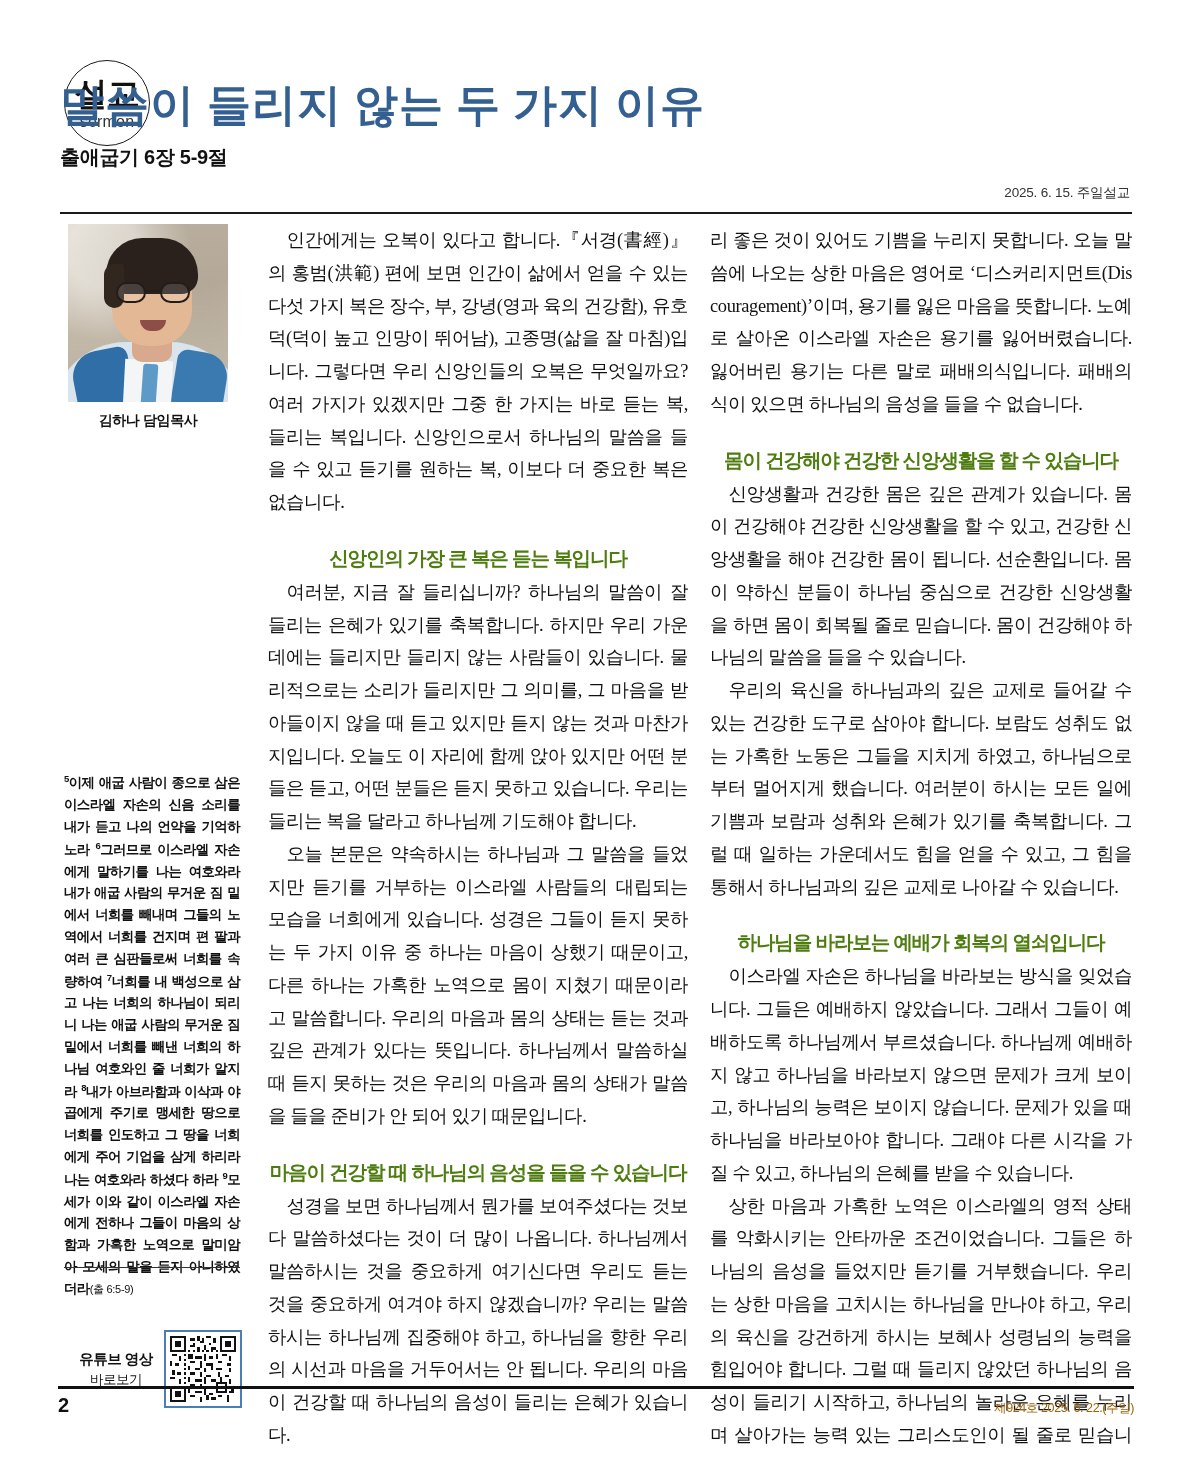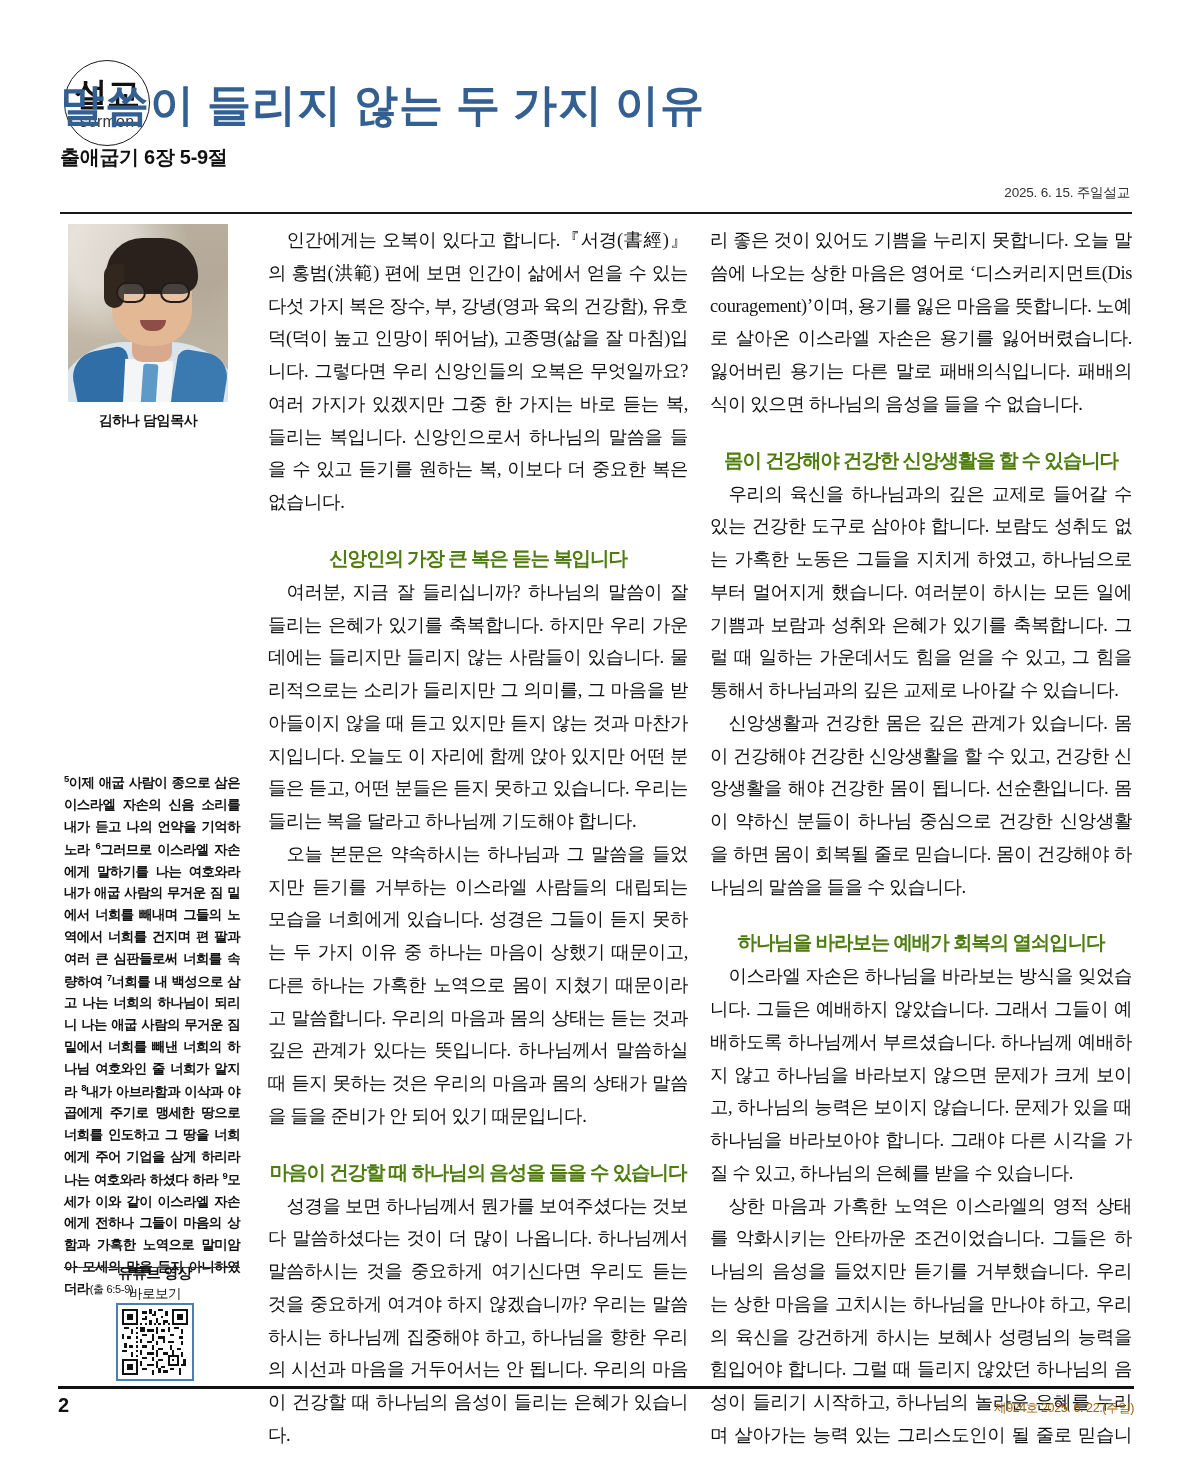--- a/index.html
+++ b/index.html
@@ -275,27 +275,26 @@
     left: 4px;
     top: 1043px;
     width: 176px;
     height: 1.2px;
     background: #333;
   }
 
   .yt-block {
     position: absolute;
     left: 4px;
-    top: 1067px;
+    top: 1100px;
     width: 182px;
     height: 90px;
     display: flex;
     align-items: center;
-    justify-content: flex-end;
-    flex-direction: column;
+    justify-content: center;
   }
   .yt-label {
     width: 96px;
     text-align: center;
     letter-spacing: -0.5px;
   }
   .yt-label .l1 {
     font-size: 14.5px;
     font-weight: 700;
     color: #111;
@@ -561,22 +560,22 @@
       <p class="body-p">여러분, 지금 잘 들리십니까? 하나님의 말씀이 잘 들리는 은혜가 있기를 축복합니다. 하지만 우리 가운데에는 들리지만 들리지 않는 사람들이 있습니다. 물리적으로는 소리가 들리지만 그 의미를, 그 마음을 받아들이지 않을 때 듣고 있지만 듣지 않는 것과 마찬가지입니다. 오늘도 이 자리에 함께 앉아 있지만 어떤 분들은 듣고, 어떤 분들은 듣지 못하고 있습니다. 우리는 들리는 복을 달라고 하나님께 기도해야 합니다.</p>
       <p class="body-p">오늘 본문은 약속하시는 하나님과 그 말씀을 들었지만 듣기를 거부하는 이스라엘 사람들의 대립되는 모습을 너희에게 있습니다. 성경은 그들이 듣지 못하는 두 가지 이유 중 하나는 마음이 상했기 때문이고, 다른 하나는 가혹한 노역으로 몸이 지쳤기 때문이라고 말씀합니다. 우리의 마음과 몸의 상태는 듣는 것과 깊은 관계가 있다는 뜻입니다. 하나님께서 말씀하실 때 듣지 못하는 것은 우리의 마음과 몸의 상태가 말씀을 들을 준비가 안 되어 있기 때문입니다.</p>
       <div class="sub-head">마음이 건강할 때 하나님의 음성을 들을 수 있습니다</div>
       <p class="body-p">성경을 보면 하나님께서 뭔가를 보여주셨다는 것보다 말씀하셨다는 것이 더 많이 나옵니다. 하나님께서 말씀하시는 것을 중요하게 여기신다면 우리도 듣는 것을 중요하게 여겨야 하지 않겠습니까? 우리는 말씀하시는 하나님께 집중해야 하고, 하나님을 향한 우리의 시선과 마음을 거두어서는 안 됩니다. 우리의 마음이 건강할 때 하나님의 음성이 들리는 은혜가 있습니다.</p>
       <p class="body-p">이스라엘 자손은 430년 동안 신앙을 잘 지키지 못했습니다. 마음에 상처가 있고 아픔이 있으면 아무</p>
     </div>
 
     <div class="col col-right">
       <p class="body-p noindent">리 좋은 것이 있어도 기쁨을 누리지 못합니다. 오늘 말씀에 나오는 상한 마음은 영어로 ‘디스커리지먼트(Discouragement)’이며, 용기를 잃은 마음을 뜻합니다. 노예로 살아온 이스라엘 자손은 용기를 잃어버렸습니다. 잃어버린 용기는 다른 말로 패배의식입니다. 패배의식이 있으면 하나님의 음성을 들을 수 없습니다.</p>
       <div class="sub-head">몸이 건강해야 건강한 신앙생활을 할 수 있습니다</div>
+      <p class="body-p">신앙생활과 건강한 몸은 깊은 관계가 있습니다. 몸이 건강해야 건강한 신앙생활을 할 수 있고, 건강한 신앙생활을 해야 건강한 몸이 됩니다. 선순환입니다. 몸이 약하신 분들이 하나님 중심으로 건강한 신앙생활을 하면 몸이 회복될 줄로 믿습니다. 몸이 건강해야 하나님의 말씀을 들을 수 있습니다.</p>
       <p class="body-p">우리의 육신을 하나님과의 깊은 교제로 들어갈 수 있는 건강한 도구로 삼아야 합니다. 보람도 성취도 없는 가혹한 노동은 그들을 지치게 하였고, 하나님으로부터 멀어지게 했습니다. 여러분이 하시는 모든 일에 기쁨과 보람과 성취와 은혜가 있기를 축복합니다. 그럴 때 일하는 가운데서도 힘을 얻을 수 있고, 그 힘을 통해서 하나님과의 깊은 교제로 나아갈 수 있습니다.</p>
-      <p class="body-p">신앙생활과 건강한 몸은 깊은 관계가 있습니다. 몸이 건강해야 건강한 신앙생활을 할 수 있고, 건강한 신앙생활을 해야 건강한 몸이 됩니다. 선순환입니다. 몸이 약하신 분들이 하나님 중심으로 건강한 신앙생활을 하면 몸이 회복될 줄로 믿습니다. 몸이 건강해야 하나님의 말씀을 들을 수 있습니다.</p>
       <div class="sub-head">하나님을 바라보는 예배가 회복의 열쇠입니다</div>
       <p class="body-p">이스라엘 자손은 하나님을 바라보는 방식을 잊었습니다. 그들은 예배하지 않았습니다. 그래서 그들이 예배하도록 하나님께서 부르셨습니다. 하나님께 예배하지 않고 하나님을 바라보지 않으면 문제가 크게 보이고, 하나님의 능력은 보이지 않습니다. 문제가 있을 때 하나님을 바라보아야 합니다. 그래야 다른 시각을 가질 수 있고, 하나님의 은혜를 받을 수 있습니다.</p>
       <p class="body-p">상한 마음과 가혹한 노역은 이스라엘의 영적 상태를 악화시키는 안타까운 조건이었습니다. 그들은 하나님의 음성을 들었지만 듣기를 거부했습니다. 우리는 상한 마음을 고치시는 하나님을 만나야 하고, 우리의 육신을 강건하게 하시는 보혜사 성령님의 능력을 힘입어야 합니다. 그럴 때 들리지 않았던 하나님의 음성이 들리기 시작하고, 하나님의 놀라운 은혜를 누리며 살아가는 능력 있는 그리스도인이 될 줄로 믿습니다.</p>
     </div>
 
   </div>
 
   <div class="rule-bottom"></div>
   <div class="footer">
     <div class="page-num">2</div>

